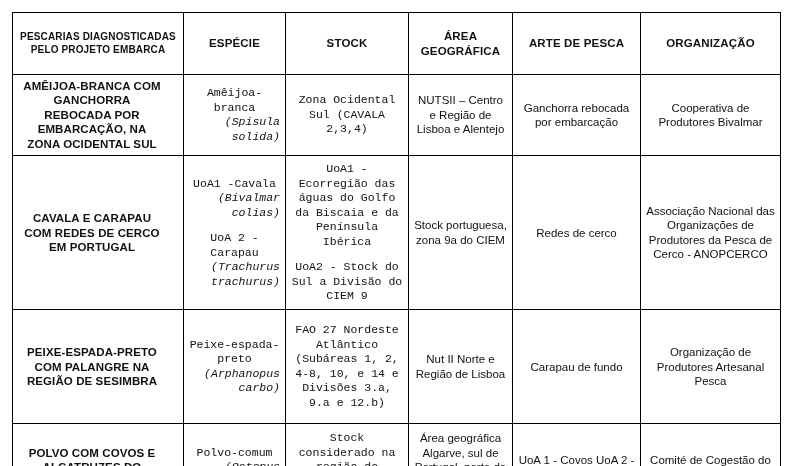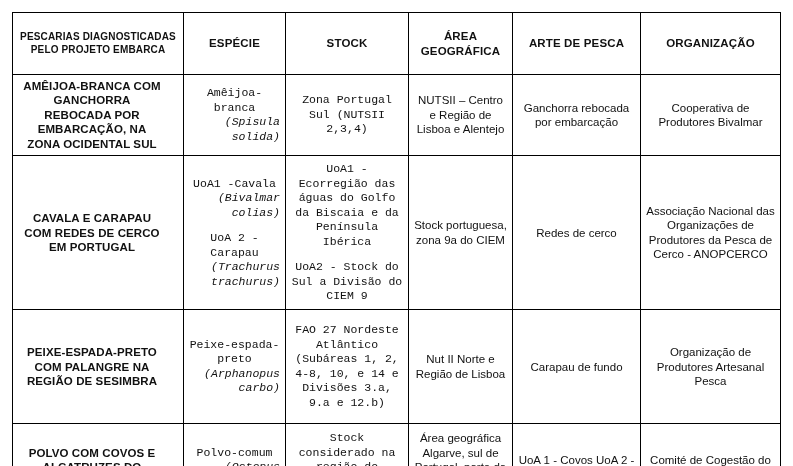--- a/index.html
+++ b/index.html
@@ -109,21 +109,21 @@
 
     <tbody>
 
       <tr class="r1">
         <td class="fishery">AMÊIJOA-BRANCA COM GANCHORRA REBOCADA POR EMBARCAÇÃO, NA ZONA OCIDENTAL SUL</td>
         <td>
           <span class="line">Amêijoa-branca</span>
           <span class="line sci">(Spisula solida)</span>
         </td>
         <td>
-          <span class="line">Zona Portugal Sul (NUTSII 2,3,4)</span>
+          <span class="line">Zona Ocidental Sul (CAVALA 2,3,4)</span>
         </td>
         <td>NUTSII – Centro e Região de Lisboa e Alentejo</td>
         <td>Ganchorra rebocada por embarcação</td>
         <td>Cooperativa de Produtores Bivalmar</td>
       </tr>
 
       <tr class="r2">
         <td class="fishery">CAVALA E CARAPAU COM REDES DE CERCO EM PORTUGAL</td>
         <td>
           <span class="line">UoA1 -Cavala</span>

